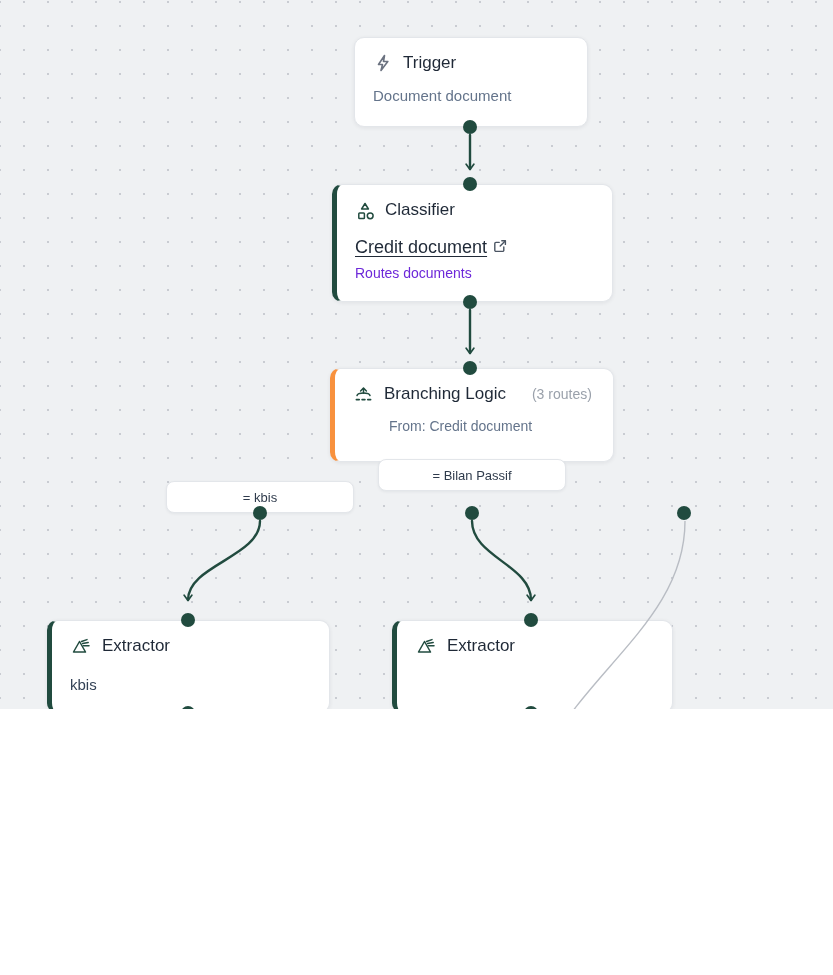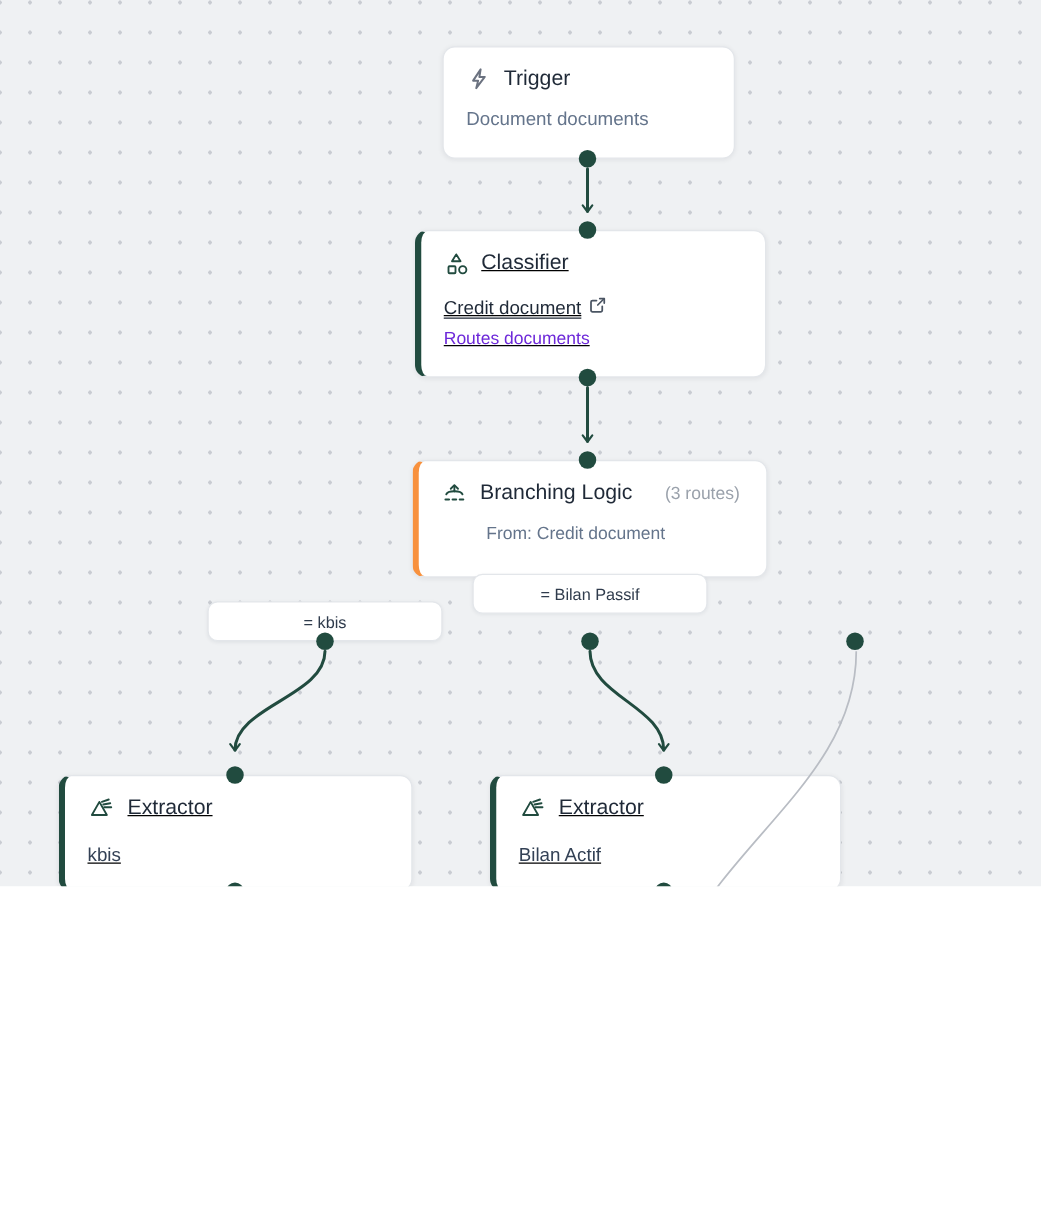--- a/index.html
+++ b/index.html
@@ -24,29 +24,29 @@
   }
   .node{
     position:absolute;
     background:#fff;
     border:1px solid var(--node-border);
     border-radius:10px;
     box-shadow:0 1px 4px rgba(25,35,45,.07);
     box-sizing:border-box;
     padding:15px 18px;
   }
-  .accent-green{border-left:5px solid var(--green);text-decoration:underline;}
+  .accent-green{border-left:5px solid var(--green);}
   .accent-orange{border-left:5px solid var(--orange);}
   .node-head{display:flex;align-items:center;gap:10px;font-size:17px;color:var(--title);line-height:1.2;}
   .node-head .icon{display:inline-flex;flex:0 0 auto;}
   .badge{color:var(--faint);font-size:14px;margin-left:16px;}
   .subtitle{color:var(--sub);font-size:15px;line-height:1.2;}
   .sub-sm{font-size:14px;color:#6d28d9;}
   .link-row{margin-top:16px;display:flex;align-items:center;gap:6px;}
-  .doc-link{color:#1f2937;font-size:15px;text-decoration:underline;text-underline-offset:3px;display:inline-flex;align-items:center;gap:6px;cursor:pointer;}
+  .doc-link{color:#1f2937;font-size:18px;text-decoration:underline;text-underline-offset:3px;display:inline-flex;align-items:center;gap:6px;cursor:pointer;}
   .pill{
     position:absolute;
     background:#fff;
     border:1px solid var(--node-border);
     border-radius:8px;
     box-shadow:0 1px 3px rgba(25,35,45,.06);
     box-sizing:border-box;
     display:flex;align-items:center;justify-content:center;
     font-size:13px;color:#2f3b4c;
   }
@@ -74,21 +74,21 @@
 
   <div class="node" id="trigger-node">
     <div class="node-head">
       <span class="icon">
         <svg width="20" height="20" viewBox="0 0 20 20" fill="none">
           <path d="M11.5 2.5 L5.5 11.5 H9.5 L8 17.5 L14.8 8.5 H10.5 Z" stroke="#6b7280" stroke-width="1.6" stroke-linejoin="round"></path>
         </svg>
       </span>
       <span>Trigger</span>
     </div>
-    <div class="subtitle">Document documents</div>
+    <div class="subtitle">Document document</div>
   </div>
 
   <div class="node accent-green" id="classifier-node">
     <div class="node-head">
       <span class="icon">
         <svg width="20" height="21" viewBox="0 0 20 21" fill="none" stroke="#214b3f" stroke-width="1.5">
           <path d="M10 3.5 L13.4 9 H6.6 Z" stroke-linejoin="round"></path>
           <rect x="3.8" y="13" width="5.6" height="5.6" rx="0.8"></rect>
           <circle cx="15.2" cy="15.8" r="2.9"></circle>
         </svg>
@@ -154,21 +154,20 @@
       <span class="icon">
         <svg width="22" height="20" viewBox="0 0 22 20" fill="none" stroke="#214b3f" stroke-width="1.5" stroke-linecap="round" stroke-linejoin="round">
           <path d="M3.5 16 L9.5 5.5 L15.5 16 Z"></path>
           <path d="M11.5 5.5 L17 3.6"></path>
           <path d="M12.6 7.6 L18.2 6.6"></path>
           <path d="M13.3 9.8 L19 9.8"></path>
         </svg>
       </span>
       <span>Extractor</span>
     </div>
-    <div class="subtitle extractor-sub">Bilan Actif</div>
   </div>
 
   <div class="node" id="finish-node">
     <span class="icon">
       <svg width="18" height="18" viewBox="0 0 18 18" fill="none">
         <path d="M4.2 2.6 V15.6" stroke="#8a919c" stroke-width="1.7" stroke-linecap="round"></path>
         <path d="M4.2 3.2 L13.6 3.2 L10.8 6.4 L13.6 9.6 L4.2 9.6 Z" fill="#8a919c"></path>
       </svg>
     </span>
     <span class="finish-label">Finish</span>

